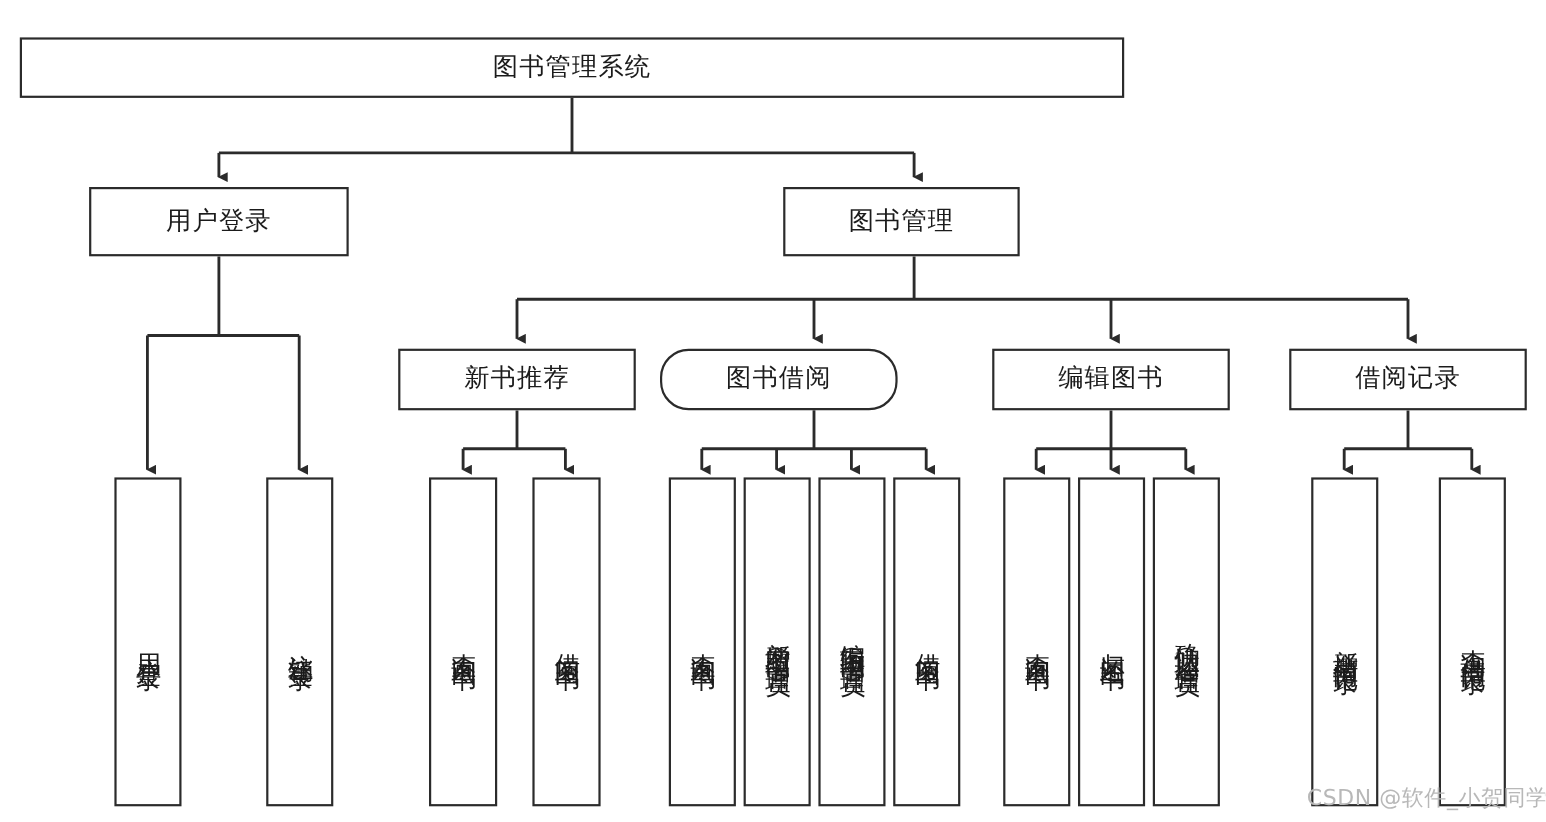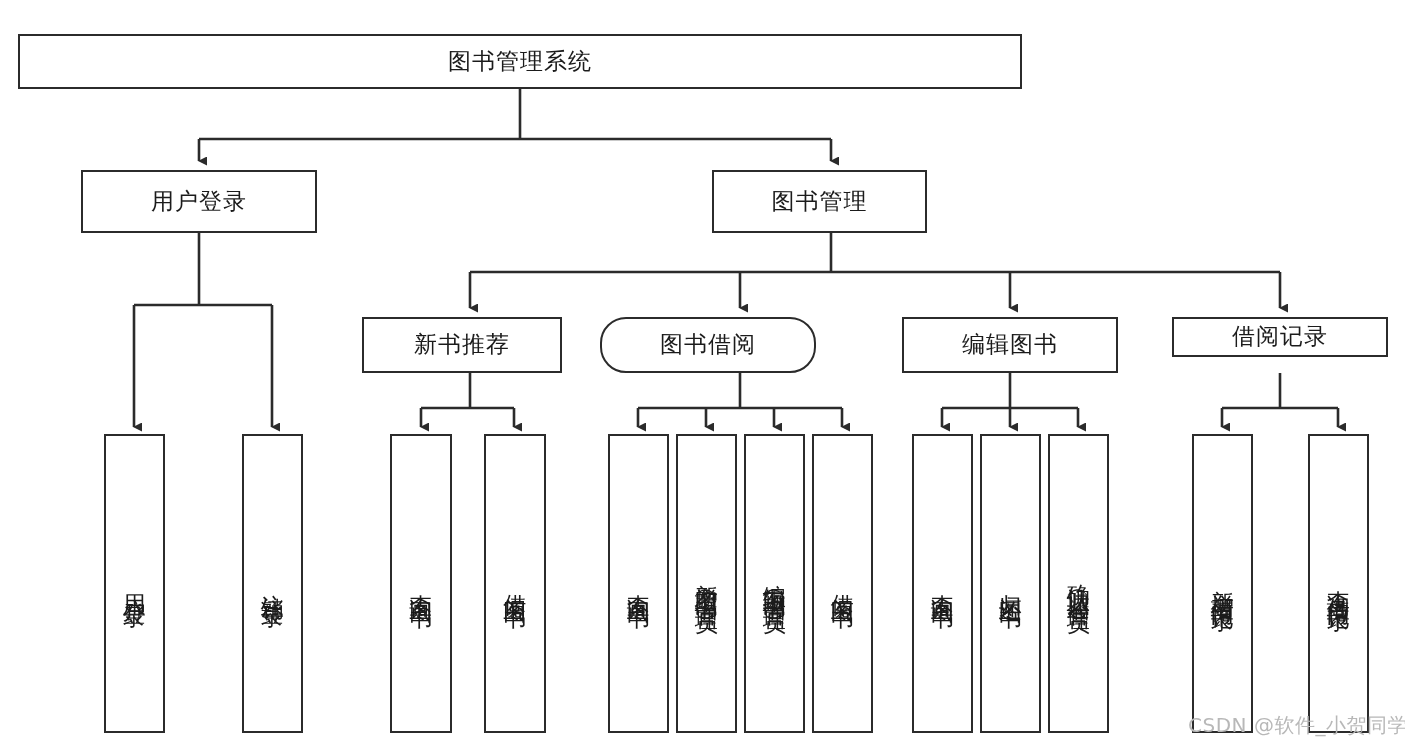--- a/index.html
+++ b/index.html
@@ -125,30 +125,30 @@
     <span>图书管理系统</span>
   </div>
 
   <div class="node h" style="left:81px; top:170px; width:236px; height:63px;">
     <span>用户登录</span>
   </div>
   <div class="node h" style="left:712px; top:170px; width:215px; height:63px;">
     <span>图书管理</span>
   </div>
 
-  <div class="node h" style="left:362px; top:317px; width:200px; height:56px;">
+  <div class="node h" style="left:362px; top:317px; width:216px; height:56px;">
     <span>新书推荐</span>
   </div>
   <div class="node h" style="left:600px; top:317px; width:216px; height:56px;border-radius:26px;">
     <span>图书借阅</span>
   </div>
   <div class="node h" style="left:902px; top:317px; width:216px; height:56px;">
     <span>编辑图书</span>
   </div>
-  <div class="node h" style="left:1172px; top:317px; width:216px; height:40px;">
+  <div class="node h" style="left:1172px; top:317px; width:216px; height:56px;">
     <span>借阅记录</span>
   </div>
 
   <div class="node v" style="left:104px; top:434px; width:61px; height:299px;">
     <span class="vtxt">用户登录</span>
   </div>
   <div class="node v" style="left:242px; top:434px; width:61px; height:299px;">
     <span class="vtxt">注销登录</span>
   </div>
 

